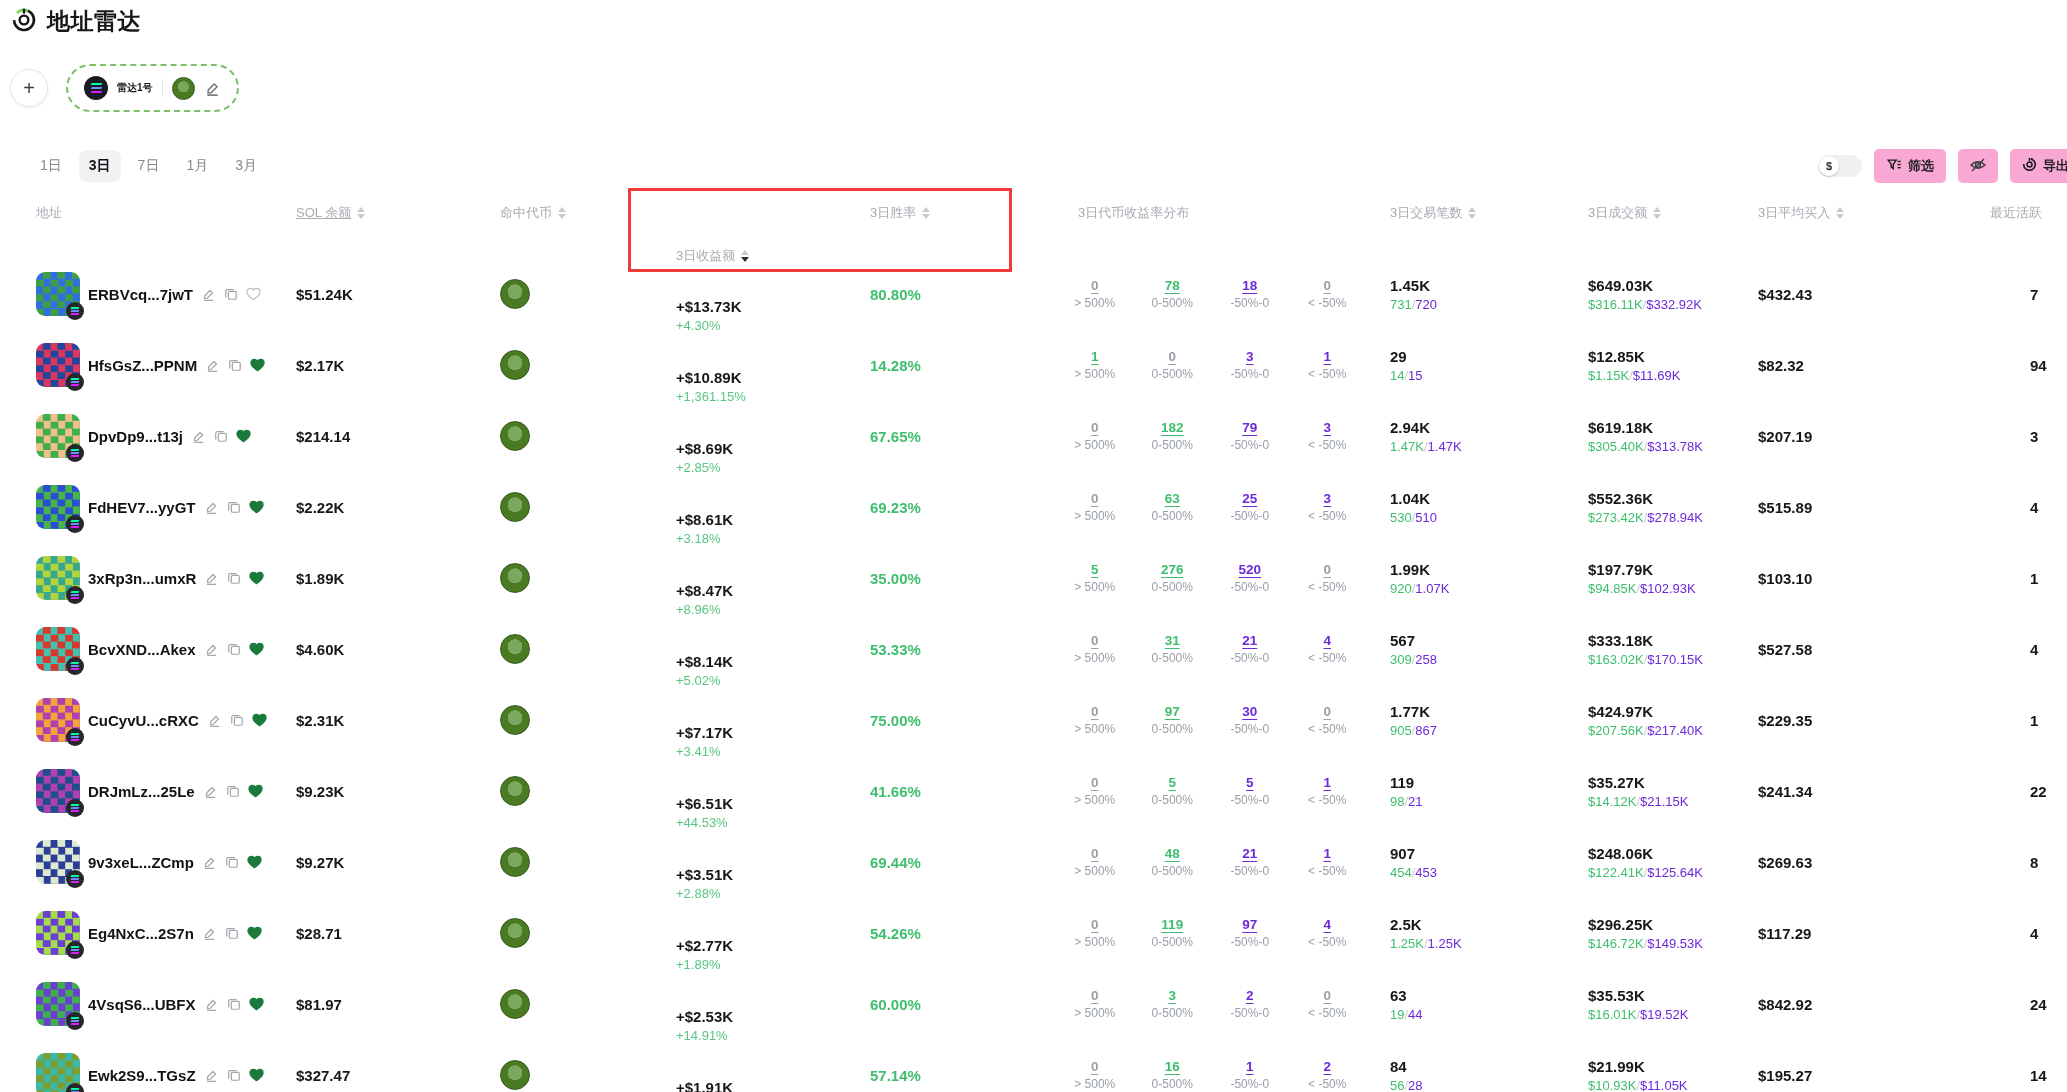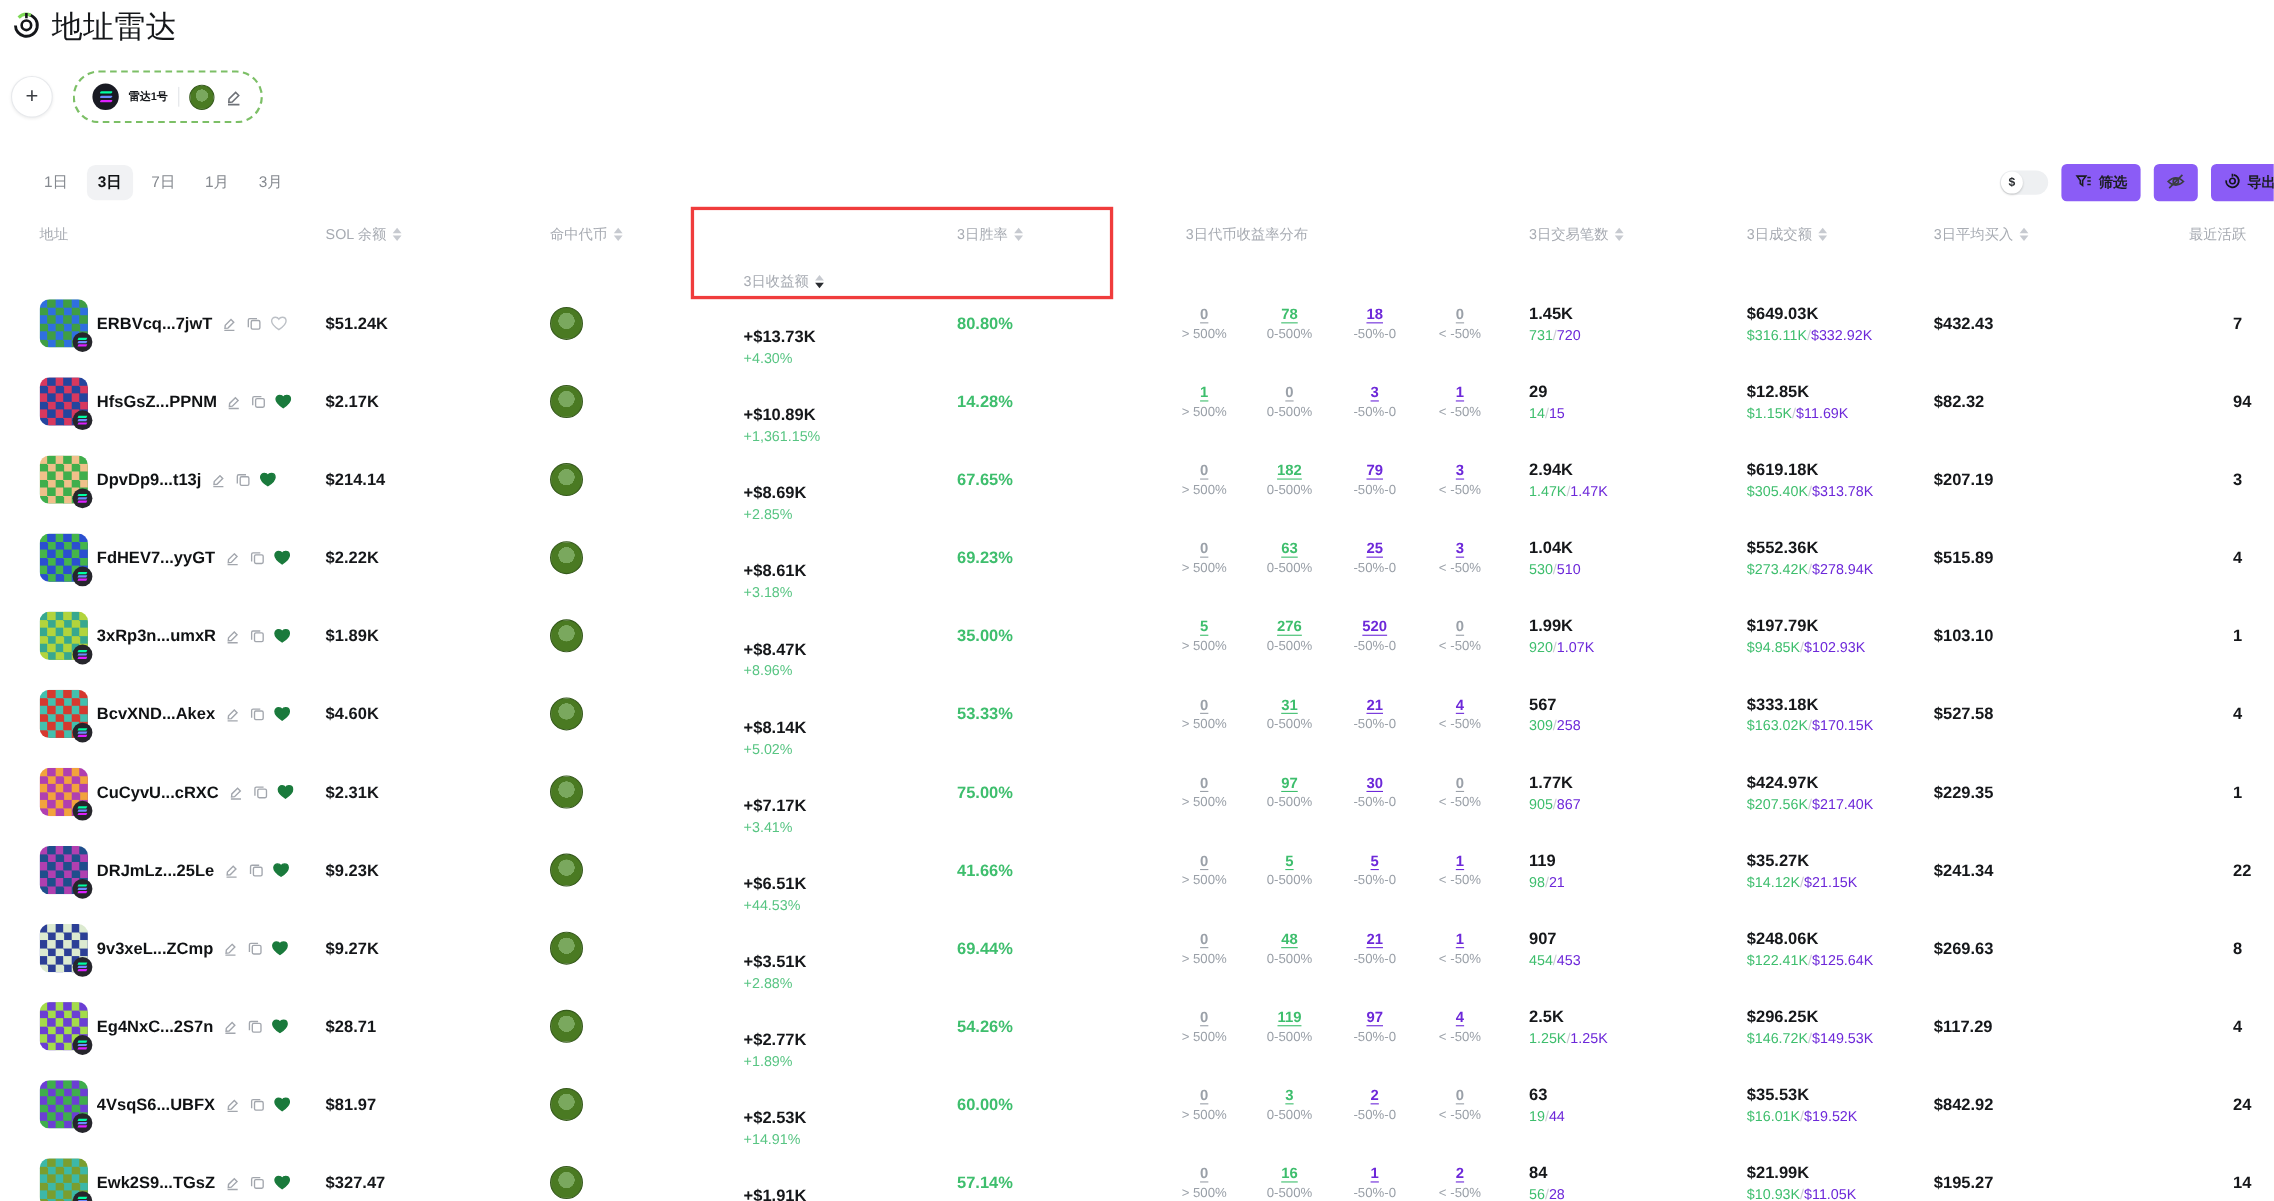--- a/index.html
+++ b/index.html
@@ -2,21 +2,21 @@
 <html><head>
 <meta charset="utf-8">
 <style>
   * { margin:0; padding:0; box-sizing:border-box; }
   html,body { width:2067px; height:1092px; overflow:hidden; background:#fff;
     font-family:"Liberation Sans","DejaVu Sans",sans-serif; color:#15171a; }
   .page { position:relative; width:2067px; height:1092px; }
 
   
   .app-header { position:absolute; left:11px; top:6px; display:flex; align-items:center; gap:10px; }
-  .app-title { font-size:28px; font-weight:400; letter-spacing:.5px; }
+  .app-title { font-size:23px; font-weight:700; letter-spacing:.5px; }
 
   
   .chips-row { position:absolute; left:10px; top:64px; display:flex; align-items:center; gap:18px; }
   .add-btn { width:38px; height:38px; border-radius:50%; background:#fff; border:1px solid #e7e9ec;
     box-shadow:0 1px 3px rgba(0,0,0,.08); font-size:20px; color:#3a3d42; cursor:pointer;
     display:flex; align-items:center; justify-content:center; line-height:1; }
   .chip { height:48px; border-radius:26px; border:2px dashed #7cbf66; background:#fff;
     display:flex; align-items:center; gap:9px; padding:0 16px; }
   .chip-label { font-size:10px; font-weight:800; color:#15171a; }
   .chip-divider { width:1px; height:18px; background:#e2e4e8; }
@@ -33,21 +33,21 @@
   
   .time-tabs { position:absolute; left:30px; top:150px; display:flex; gap:7px; align-items:center; }
   .tab { border:none; background:transparent; font-size:14px; color:#85898f; padding:7px 10px;
     border-radius:8px; cursor:pointer; font-family:inherit; }
   .tab.active { background:#f1f2f4; color:#101214; font-weight:800; }
   .actions { position:absolute; left:1818px; top:149px; display:flex; align-items:center; gap:12px; }
   .toggle { width:44px; height:22px; border-radius:11px; background:#eef0f2; position:relative; cursor:pointer; }
   .toggle .knob { position:absolute; left:1px; top:1px; width:20px; height:20px; border-radius:50%;
     background:#fff; box-shadow:0 1px 2px rgba(0,0,0,.2); font-size:11px; font-weight:800; color:#2a2d31;
     display:flex; align-items:center; justify-content:center; }
-  .act-btn { height:34px; border:none; border-radius:5px; background:#8b5cf6; display:flex;
+  .act-btn { height:34px; border:none; border-radius:5px; background:#f9a8d4; display:flex;
     align-items:center; gap:6px; padding:0 12px; font-size:13px; font-weight:800; color:#1b1d20;
     cursor:pointer; font-family:inherit; white-space:nowrap; }
   .act-btn.icon-only { width:40px; justify-content:center; padding:0; }
 
   
   .grid { display:grid; grid-template-columns:260px 180px 180px 190px 180px 340px 200px 180px 180px 200px;
     padding-left:36px; width:2126px; }
   .thead { position:absolute; left:0; top:198px; }
   .th { font-size:13px; color:#a7abb2; display:flex; align-items:center; gap:4px; height:30px; }
   .c-coin{ padding-left:24px; } .c-pnl{ padding-left:20px;margin-top:43px; } .c-win{ padding-left:24px; }
@@ -165,21 +165,21 @@
       </span>
       <span>导出</span>
     </button>
   </div>
 
   <div class="thead grid" id="thead">
       <div class="th c-addr">
         <div style="display: inline;">地址</div>
       </div>
       <div class="th c-sol">
-        <div style="display: inline;">SOL 余额</div>
+        <div style="display: inline; text-decoration: underline;">SOL 余额</div>
         <div class="sort" style="display: inline-flex;">
           <b class="up"></b>
           <b class="down"></b>
         </div>
       </div>
       <div class="th c-coin">
         <div style="display: inline;">命中代币</div>
         <div class="sort" style="display: inline-flex;">
           <b class="up"></b>
           <b class="down"></b>

